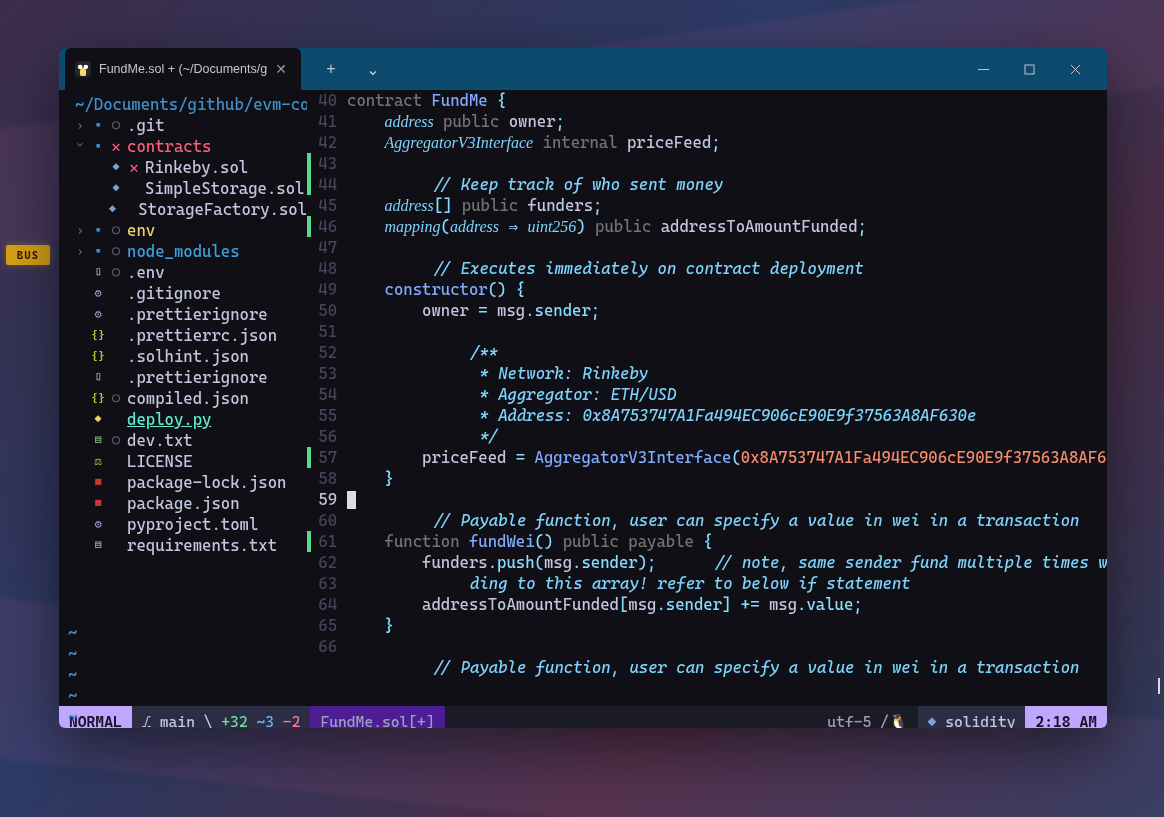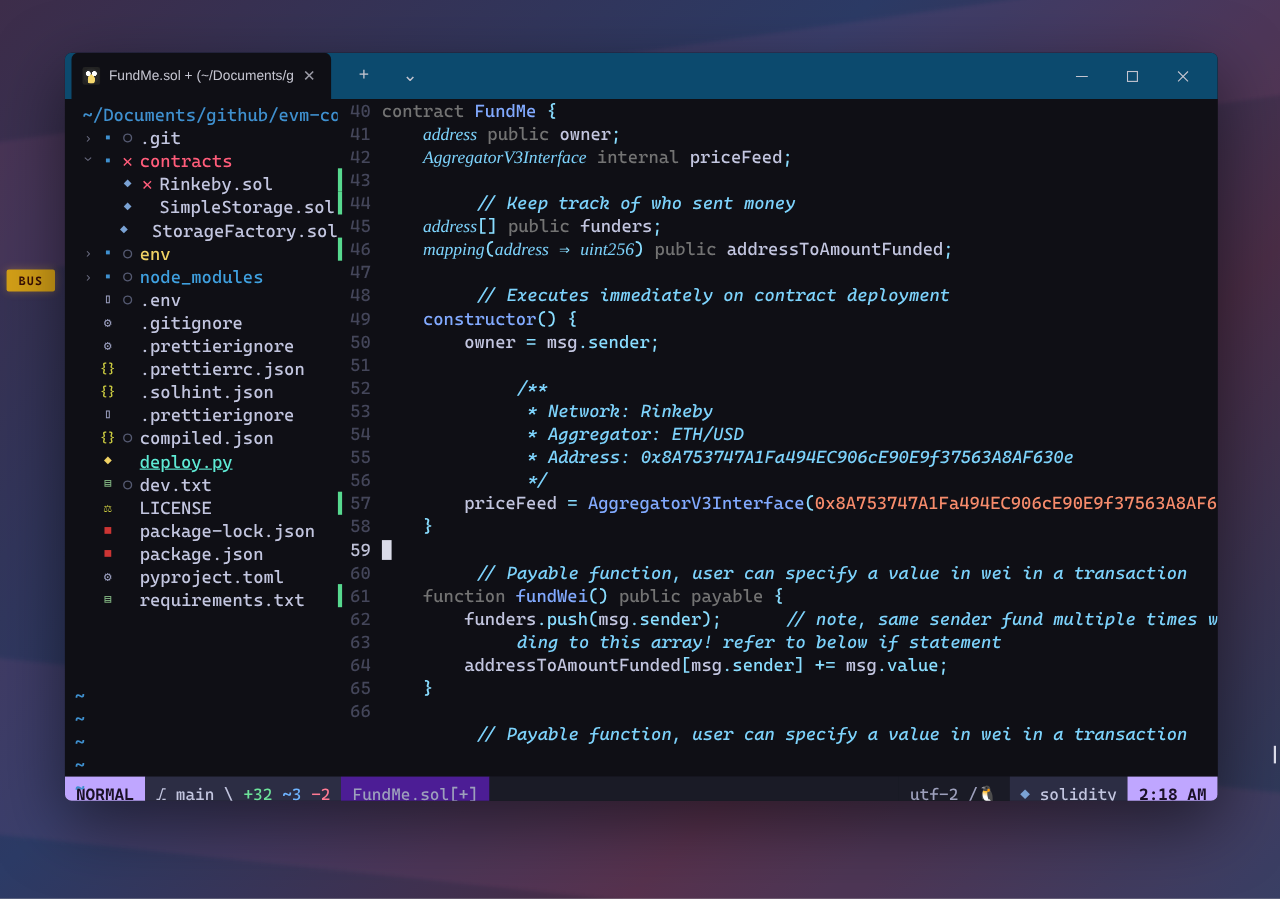--- a/index.html
+++ b/index.html
@@ -337,21 +337,21 @@
       <span>⎇</span>&nbsp;
       <span>main</span>&nbsp;
       <span>\</span>&nbsp;
       <span class="g-add">+32</span>&nbsp;
       <span class="g-mod">~3</span>&nbsp;
       <span class="g-del">-2</span>
     </div>
     <div class="seg seg-file">FundMe.sol[+]</div>
     <div class="seg seg-fill"></div>
     <div class="seg seg-enc">
-      <span>utf-2 / </span>
+      <span>utf-5 / </span>
       <span>🐧</span>
     </div>
     <div class="seg seg-ft">
       <span class="eth">◆</span>&nbsp;
       <span>solidity</span>
     </div>
     <div class="seg seg-time">2:18 AM</div>
   </div>
 
 </div>

